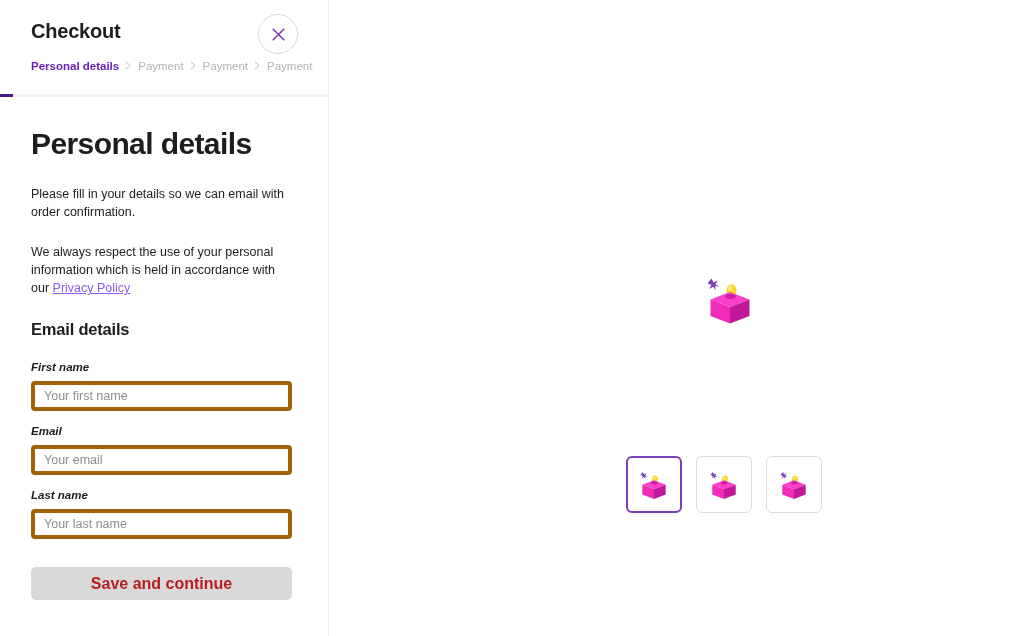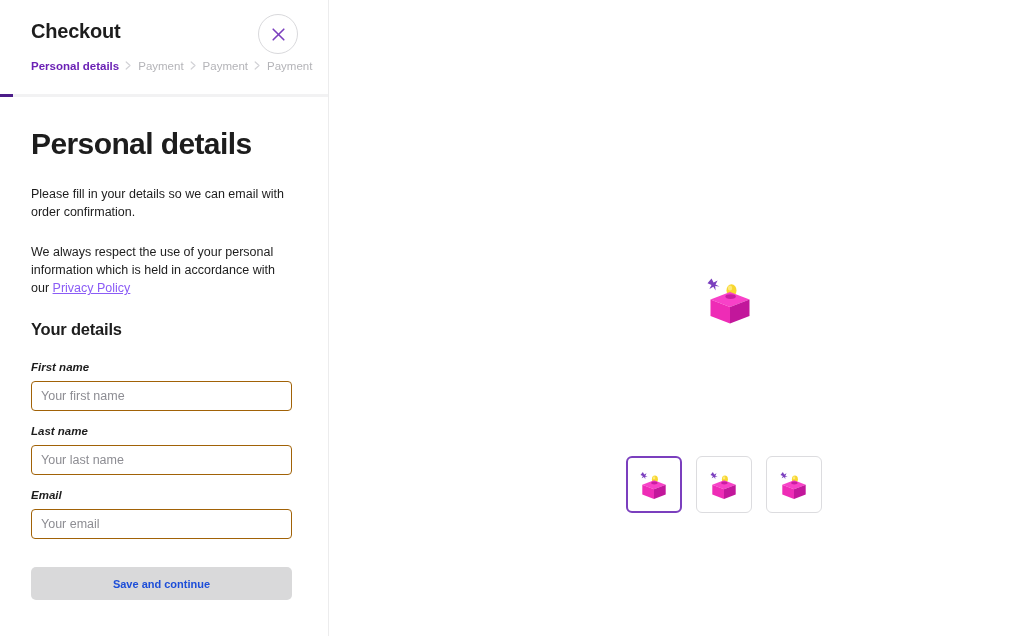--- a/index.html
+++ b/index.html
@@ -107,40 +107,40 @@
     display: block;
     font-size: 11.5px;
     font-weight: bold;
     color: #1d1d1d;
     margin-bottom: 8px;
     font-style: italic;
   }
   .text-input {
     width: 261px;
     height: 30px;
-    border: 1px solid #a16207;
+    border: 4px solid #a16207;
     border-radius: 4px;
     background: #ffffff;
     padding: 4px 9px;
     font-size: 12.5px;
     font-family: "Liberation Sans", sans-serif;
     color: #1d1d1d;
     outline: none;
   }
   .text-input::placeholder { color: #8d8d93; }
 
   .submit-button {
     width: 261px;
     height: 33px;
     margin-top: 14px;
     border: none;
     border-radius: 5px;
     background: #d9d9da;
-    color: #1d4ed8;
-    font-size: 11px;
+    color: #b91c1c;
+    font-size: 16px;
     font-weight: bold;
     font-family: "Liberation Sans", sans-serif;
     cursor: default;
   }
 
   
   .main-panel {
     position: relative;
     flex: 1 1 auto;
     height: 636px;
@@ -213,35 +213,35 @@
       </div>
     </div>
 
     <div class="sidebar-body">
       <h1 class="page-title">Personal details</h1>
 
       <p class="intro-text">Please fill in your details so we can email with order confirmation.</p>
 
       <p class="privacy-text"><span>We always respect the use of your personal information which is held in accordance with our </span><span class="privacy-link">Privacy Policy</span></p>
 
-      <h2 class="section-title">Your details</h2>
+      <h2 class="section-title">Email details</h2>
 
       <div class="field">
         <label class="field-label">First name</label>
         <input class="text-input" type="text" placeholder="Your first name" style="">
       </div>
 
       <div class="field">
+        <label class="field-label">Email</label>
+        <input class="text-input" type="text" placeholder="Your email" style="">
+      </div>
+
+      <div class="field">
         <label class="field-label">Last name</label>
         <input class="text-input" type="text" placeholder="Your last name" style="">
-      </div>
-
-      <div class="field">
-        <label class="field-label">Email</label>
-        <input class="text-input" type="text" placeholder="Your email" style="">
       </div>
 
       <button class="submit-button" disabled="">Save and continue</button>
     </div>
   </aside>
 
   <main class="main-panel">
 
     <div class="hero-viewer">
       <svg width="70" height="70" viewBox="0 0 70 70" aria-hidden="true">

